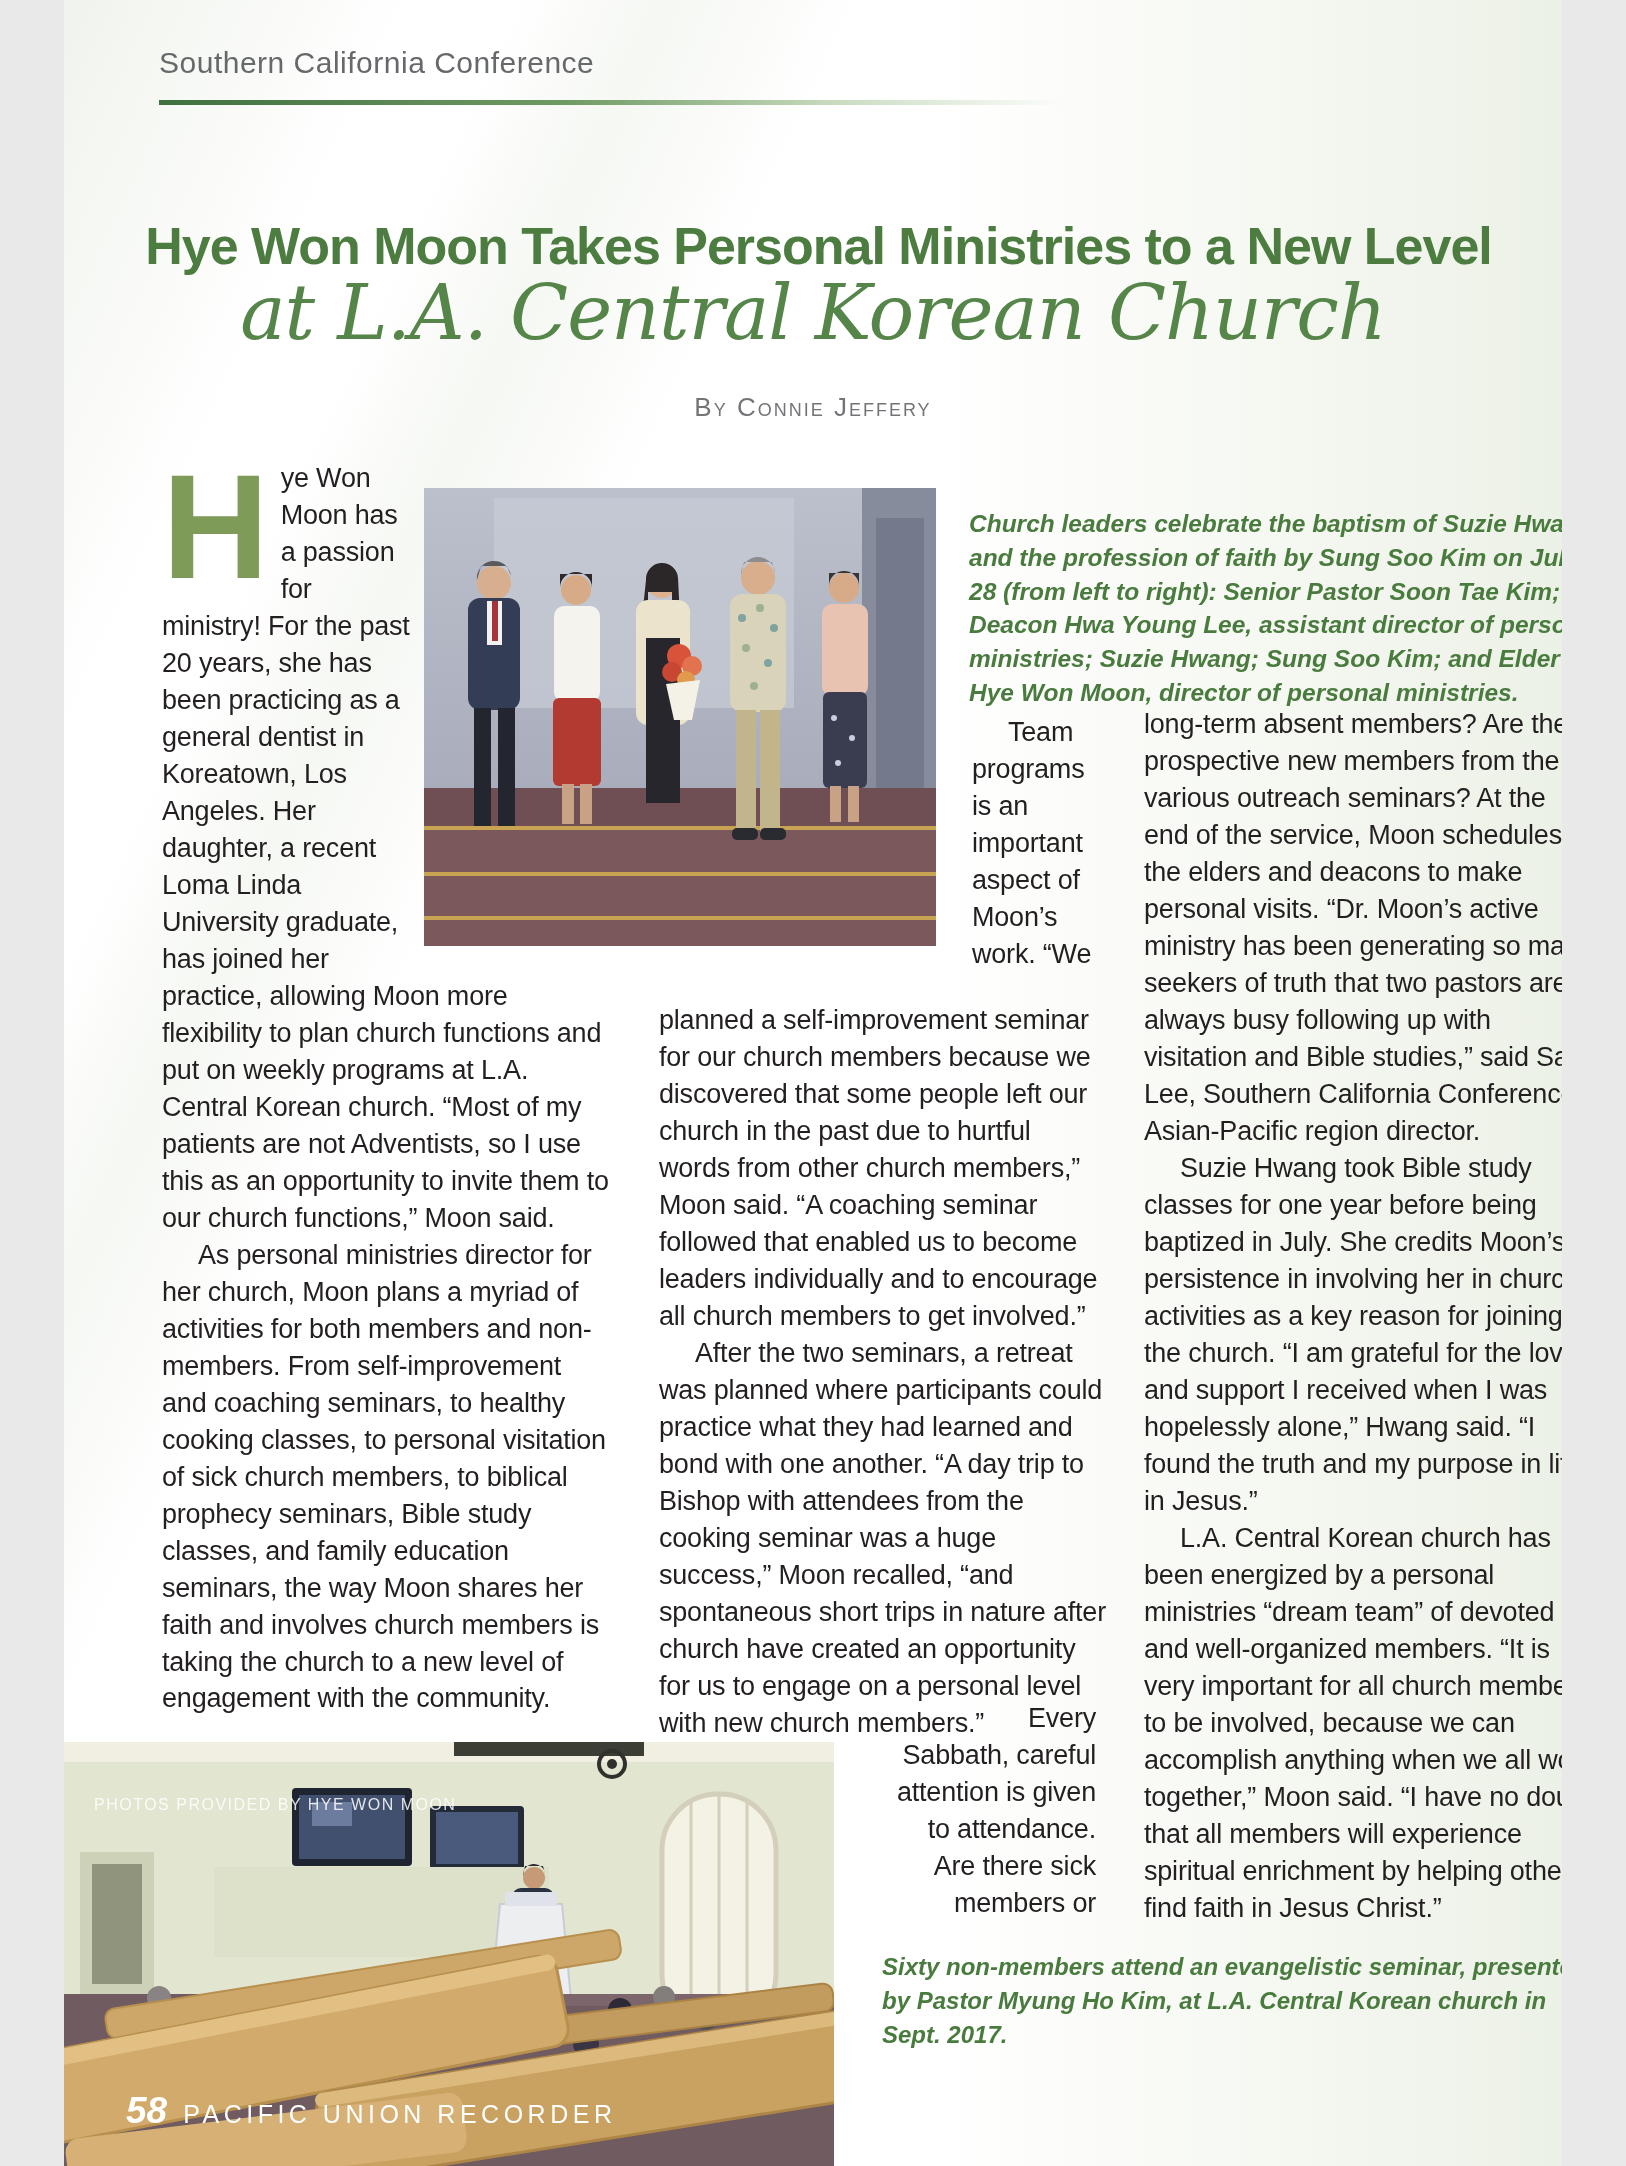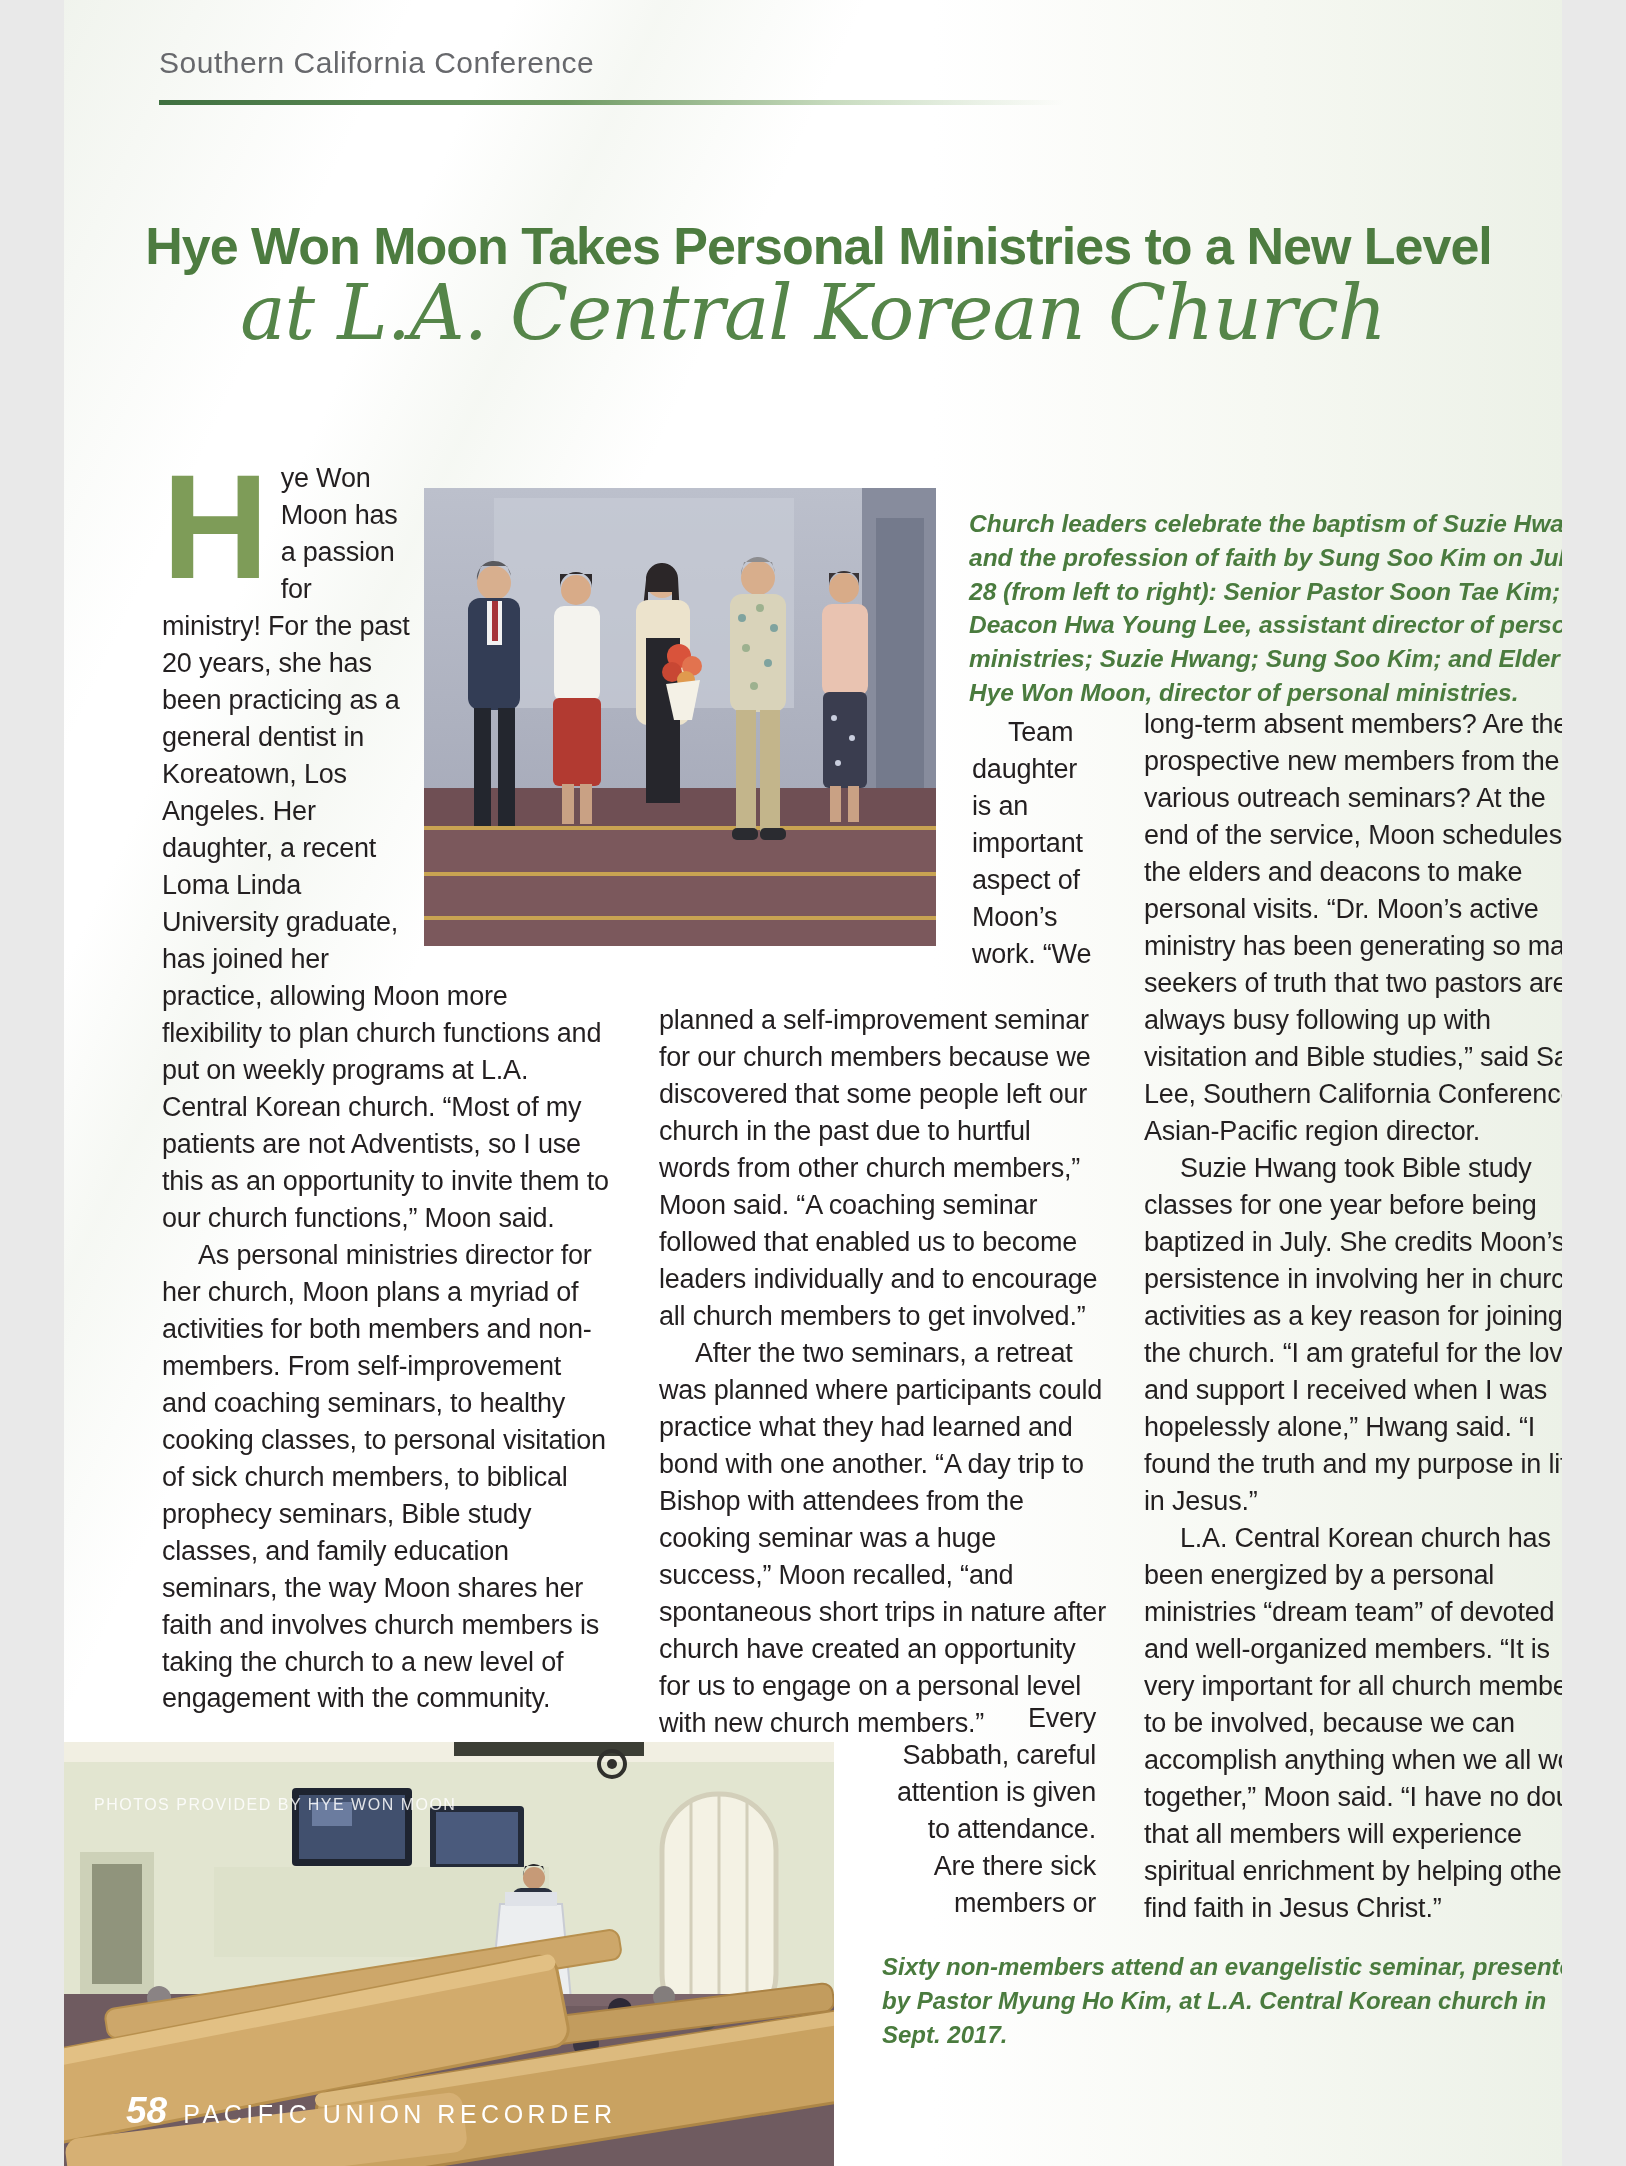--- a/index.html
+++ b/index.html
@@ -73,20 +73,21 @@
 </style>
 </head>
 <body>
 
 <div class="page">
 
   <div class="abs eyebrow">Southern California Conference</div>
   <div class="abs rule"></div>
   <div class="abs title">Hye Won Moon Takes Personal Ministries to a New Level</div>
   <div class="abs script">at L.A. Central Korean Church</div>
+  <div class="abs byline">By Connie Jeffery</div>
 
   <div class="abs photo photo-top">
     <svg viewBox="0 0 512 458" preserveAspectRatio="none">
       <defs>
         <linearGradient id="wallg" x1="0" y1="0" x2="0" y2="1">
           <stop offset="0" stop-color="#bcc0cc"></stop>
             <stop offset="1" stop-color="#9fa3b3"></stop>
         </linearGradient>
       </defs>
       <rect x="0" y="0" width="512" height="458" fill="url(#wallg)"></rect>
@@ -167,21 +168,21 @@
 
   <div class="abs caption caption-top">Church leaders celebrate the baptism of Suzie Hwang and the profession of faith by Sung Soo Kim on July 28 (from left to right): Senior Pastor Soon Tae Kim; Deacon Hwa Young Lee, assistant director of personal ministries; Suzie Hwang; Sung Soo Kim; and Elder Hye Won Moon, director of personal ministries.</div>
 
   <div class="abs body-text col-left">
     <div class="photo-spacer"></div>
     <p><span class="dropcap">H</span><span>ye Won Moon has a passion for ministry! For the past 20 years, she has been practicing as a general dentist in Koreatown, Los Angeles. Her daughter, a recent Loma Linda University graduate, has joined her practice, allowing Moon more flexibility to plan church functions and put on weekly programs at L.A. Central Korean church. “Most of my patients are not Adventists, so I use this as an opportunity to invite them to our church functions,” Moon said.</span></p>
     <p class="indent">As personal ministries director for her church, Moon plans a myriad of activities for both members and non-members. From self-improvement and coaching seminars, to healthy cooking classes, to personal visitation of sick church members, to biblical prophecy seminars, Bible study classes, and family education seminars, the way Moon shares her faith and involves church members is taking the church to a new level of engagement with the community.</p>
   </div>
 
   <div class="abs body-text mid-narrow">
-    <p>Team daughter is an important aspect of Moon’s work. “We</p>
+    <p>Team programs is an important aspect of Moon’s work. “We</p>
   </div>
 
   <div class="abs body-text mid-full">
     <p>planned a self-improvement seminar for our church members because we discovered that some people left our church in the past due to hurtful words from other church members,” Moon said. “A coaching seminar followed that enabled us to become leaders individually and to encourage all church members to get involved.”</p>
     <p class="indent">After the two seminars, a retreat was planned where participants could practice what they had learned and bond with one another. “A day trip to Bishop with attendees from the cooking seminar was a huge success,” Moon recalled, “and spontaneous short trips in nature after church have created an opportunity for us to engage on a personal level with new church members.”</p>
   </div>
 
   <div class="abs body-text mid-narrow2">
     <p>Every Sabbath, careful attention is given to attendance. Are there sick members or</p>
   </div>

